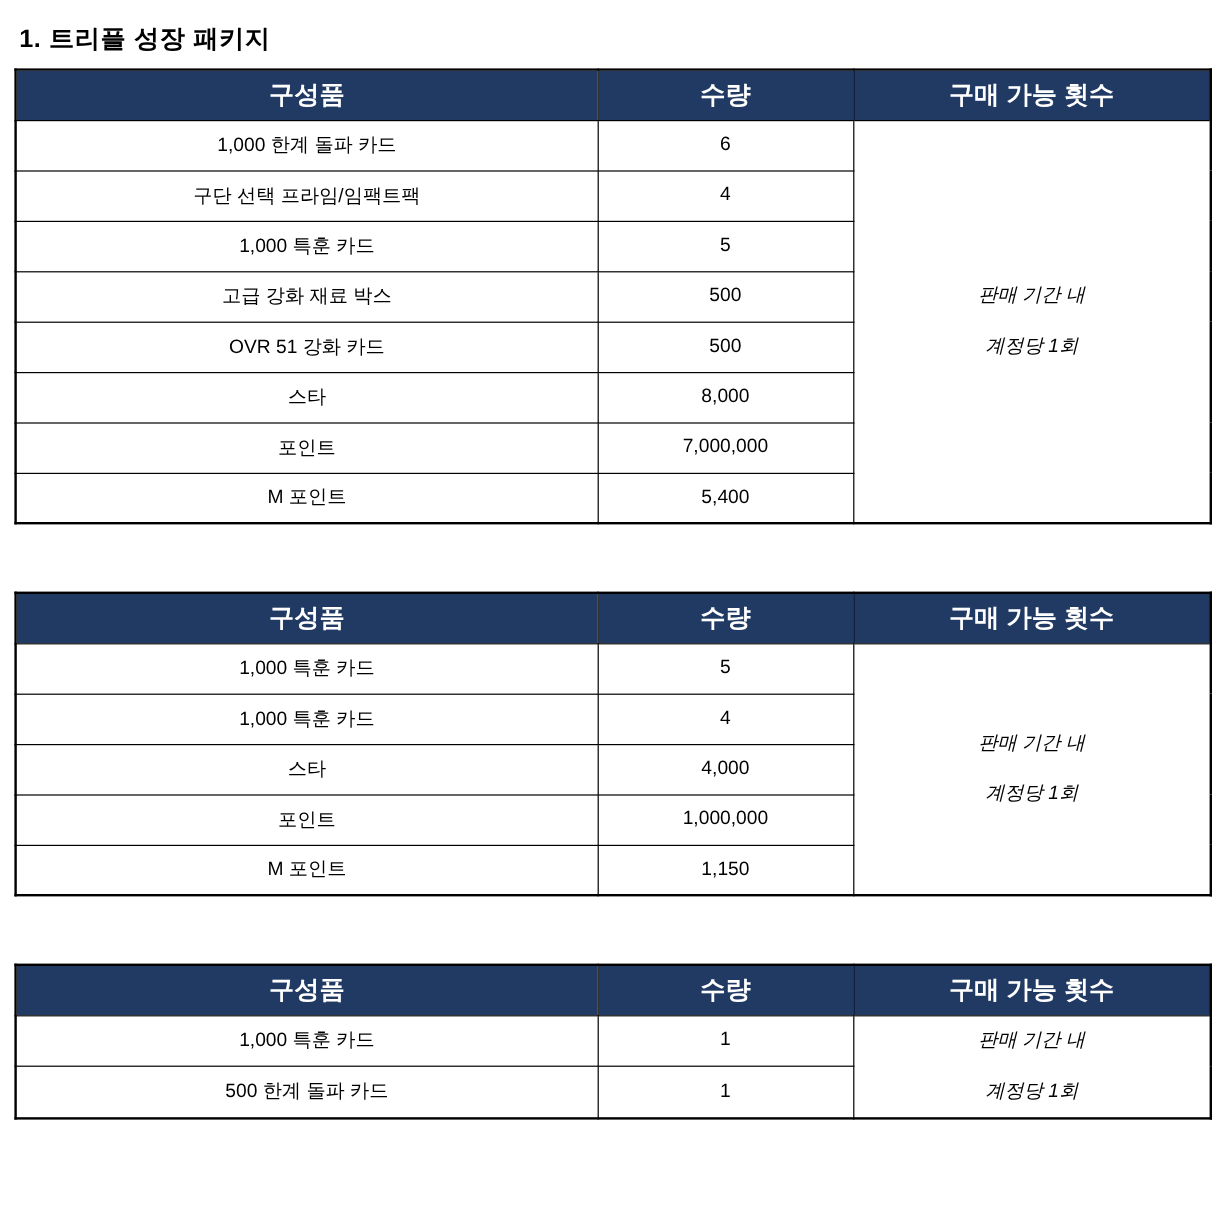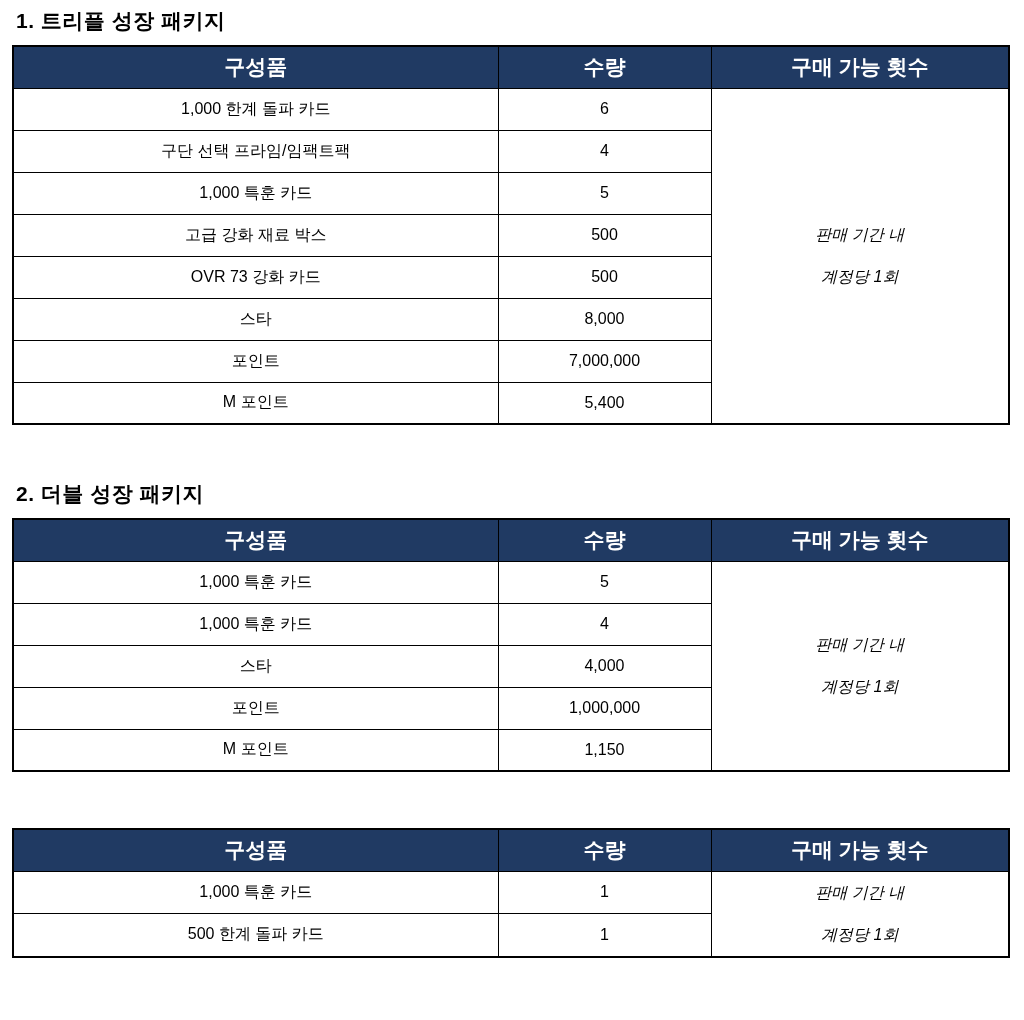--- a/index.html
+++ b/index.html
@@ -5,21 +5,21 @@
   * { box-sizing: border-box; }
   html, body {
     margin: 0;
     padding: 0;
     background: #ffffff;
     font-family: "Liberation Sans", "DejaVu Sans", sans-serif;
   }
   .page {
     width: 1024px;
     height: 1020px;
-    padding: 8px 16px 0 12px;
+    padding: 20px 16px 0 12px;
     background: var(--page-bg, #ffffff);
     overflow: hidden;
   }
   .section { margin: 0; }
   .section + .section { margin-top: 56px; }
   .section-title {
     font-size: 21px;
     font-weight: bold;
     color: var(--body-text, #000000);
     margin: 0 0 12px 4px;
@@ -89,40 +89,39 @@
             </tr>
             <tr>
               <td>1,000 특훈 카드</td>
               <td>5</td>
             </tr>
             <tr>
               <td>고급 강화 재료 박스</td>
               <td>500</td>
             </tr>
             <tr>
-              <td>OVR 73 강화 카드</td>
+              <td>OVR 51 강화 카드</td>
               <td>500</td>
             </tr>
             <tr>
               <td>스타</td>
               <td>8,000</td>
             </tr>
             <tr>
               <td>포인트</td>
               <td>7,000,000</td>
             </tr>
             <tr>
               <td>M 포인트</td>
               <td>5,400</td>
             </tr>
           </tbody>
         </table>
       </section>
       <section class="section">
-        <div class="section-title">2. 더블 성장 패키지</div>
         <table class="pkg">
           <colgroup>
             <col class="col-item">
             <col class="col-qty">
             <col class="col-limit">
           </colgroup>
           <thead>
             <tr>
               <th>구성품</th>
               <th>수량</th>

